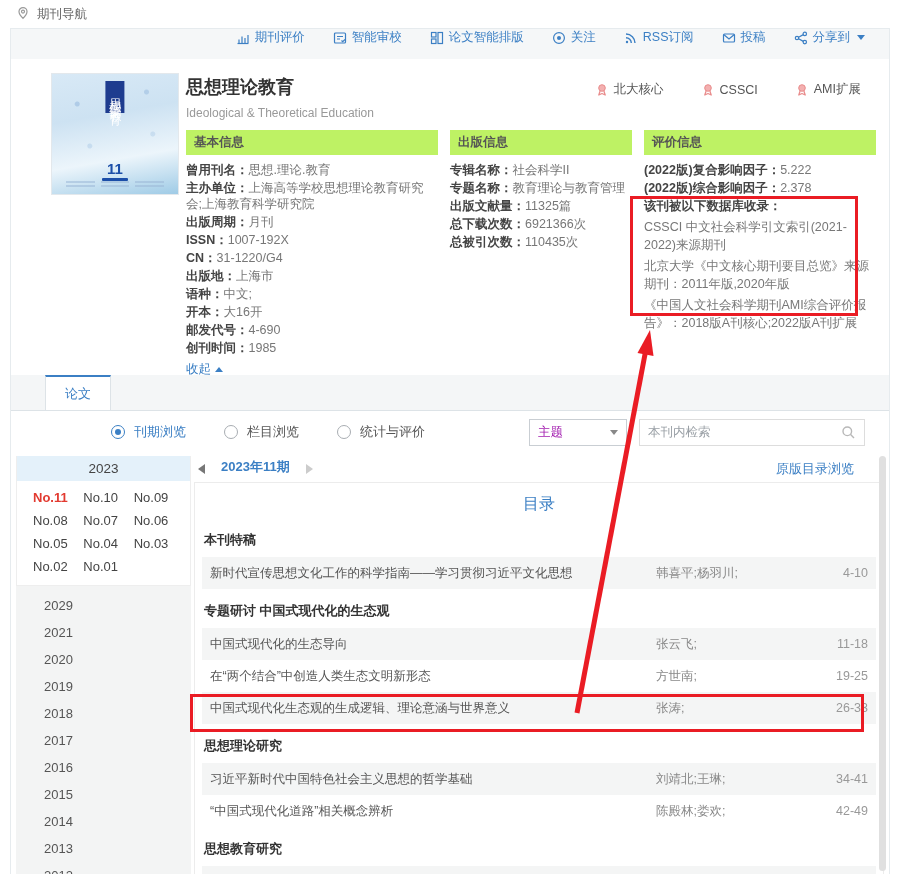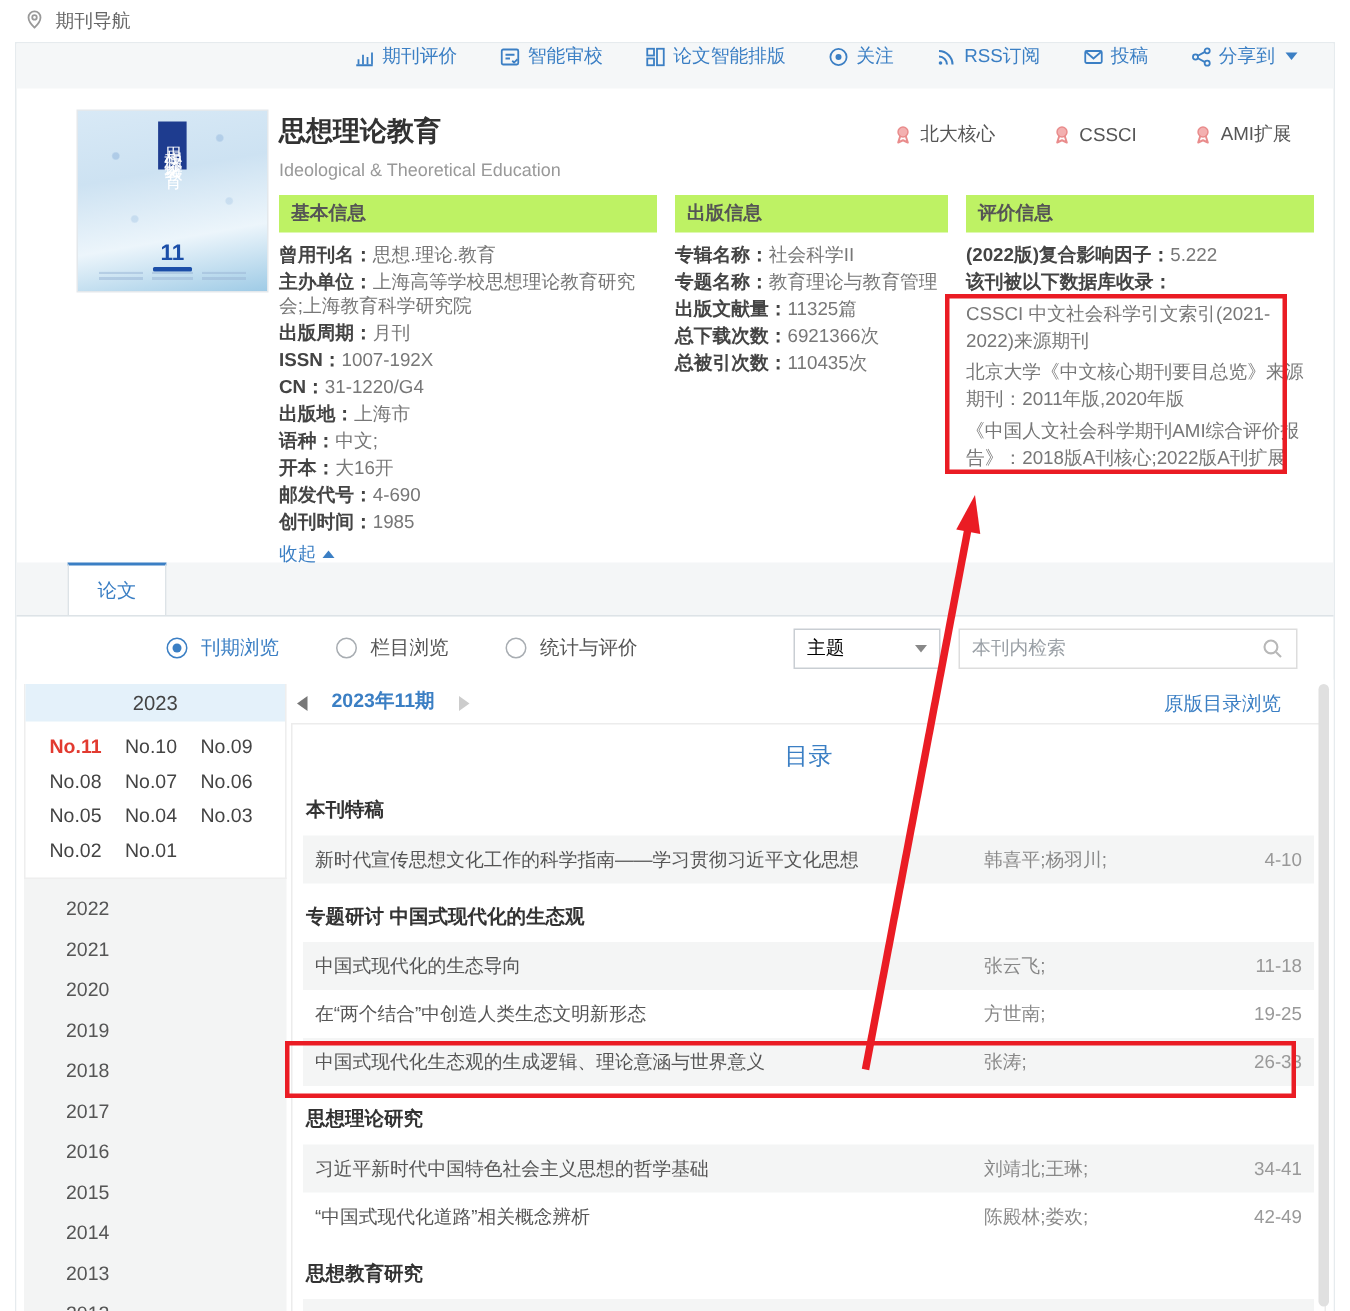--- a/index.html
+++ b/index.html
@@ -70,21 +70,21 @@
   .filterrow { height:42px; display:flex; align-items:center; padding:0 24px 0 14px; }
   .radios { display:flex; gap:38px; margin-left:86px; font-size:13px; color:#555; }
   .radio { display:flex; align-items:center; gap:9px; cursor:pointer; }
   .rdot { width:14px; height:14px; border:1px solid #a8adb2; border-radius:50%;
     position:relative; background:#fff; flex:none; }
   .radio.sel { color:#3b7fc4; }
   .radio.sel .rdot { border-color:#3b7fc4; }
   .radio.sel .rdot::after { content:""; position:absolute; inset:3px; background:#3b7fc4; border-radius:50%; }
   .fspacer { flex:1; }
   .selectbox { width:98px; height:27px; border:1px solid #c9ced3; display:flex; align-items:center;
-    justify-content:space-between; padding:0 8px; font-size:12.5px; color:#000000; cursor:pointer; background:#fff; }
+    justify-content:space-between; padding:0 8px; font-size:12.5px; color:#a21caf; cursor:pointer; background:#fff; }
   .sel-caret { width:0;height:0;border-left:4px solid transparent;border-right:4px solid transparent;
     border-top:5px solid #888; }
   .searchbox { width:226px; height:27px; border:1px solid #ddd; display:flex; align-items:center;
     padding:0 8px; margin-left:12px; background:#fff; }
   .searchbox input { flex:1; border:none; outline:none; font-size:12.5px; color:#555;
     font-family:inherit; background:transparent; }
   .searchbox input::placeholder { color:#9aa0a6; }
   
   .content { display:flex; height:422px; padding:3px 5px 0 5px; background:#fff; }
   .sidebar { width:175px; background:#f3f4f4; font-size:13px; flex:none; }
@@ -296,20 +296,23 @@
           </div>
       </div>
 
       <div class="col-eval">
         <div class="colhead">评价信息</div>
         <div>
             <div class="field">
             <span class="flabel">(2022版)复合影响因子：</span><span>5.222</span>
           </div>
             <div class="field">
+            <span class="flabel">(2022版)综合影响因子：</span><span>2.378</span>
+          </div>
+            <div class="field">
             <span class="flabel">该刊被以下数据库收录：</span><span></span>
           </div>
           </div>
         <div class="dbbox">
             <div class="dbline">CSSCI 中文社会科学引文索引(2021-2022)来源期刊</div>
             <div class="dbline">北京大学《中文核心期刊要目总览》来源期刊：2011年版,2020年版</div>
             <div class="dbline">《中国人文社会科学期刊AMI综合评价报告》：2018版A刊核心;2022版A刊扩展</div>
           </div>
       </div>
     </div>
@@ -360,21 +363,21 @@
             <span class="issue">No.07</span>
             <span class="issue">No.06</span>
             <span class="issue">No.05</span>
             <span class="issue">No.04</span>
             <span class="issue">No.03</span>
             <span class="issue">No.02</span>
             <span class="issue">No.01</span>
           </div>
       </div>
       <div class="years">
-          <div class="year">2022</div>
+          <div class="year">2029</div>
           <div class="year">2021</div>
           <div class="year">2020</div>
           <div class="year">2019</div>
           <div class="year">2018</div>
           <div class="year">2017</div>
           <div class="year">2016</div>
           <div class="year">2015</div>
           <div class="year">2014</div>
           <div class="year">2013</div>
           <div class="year">2012</div>

